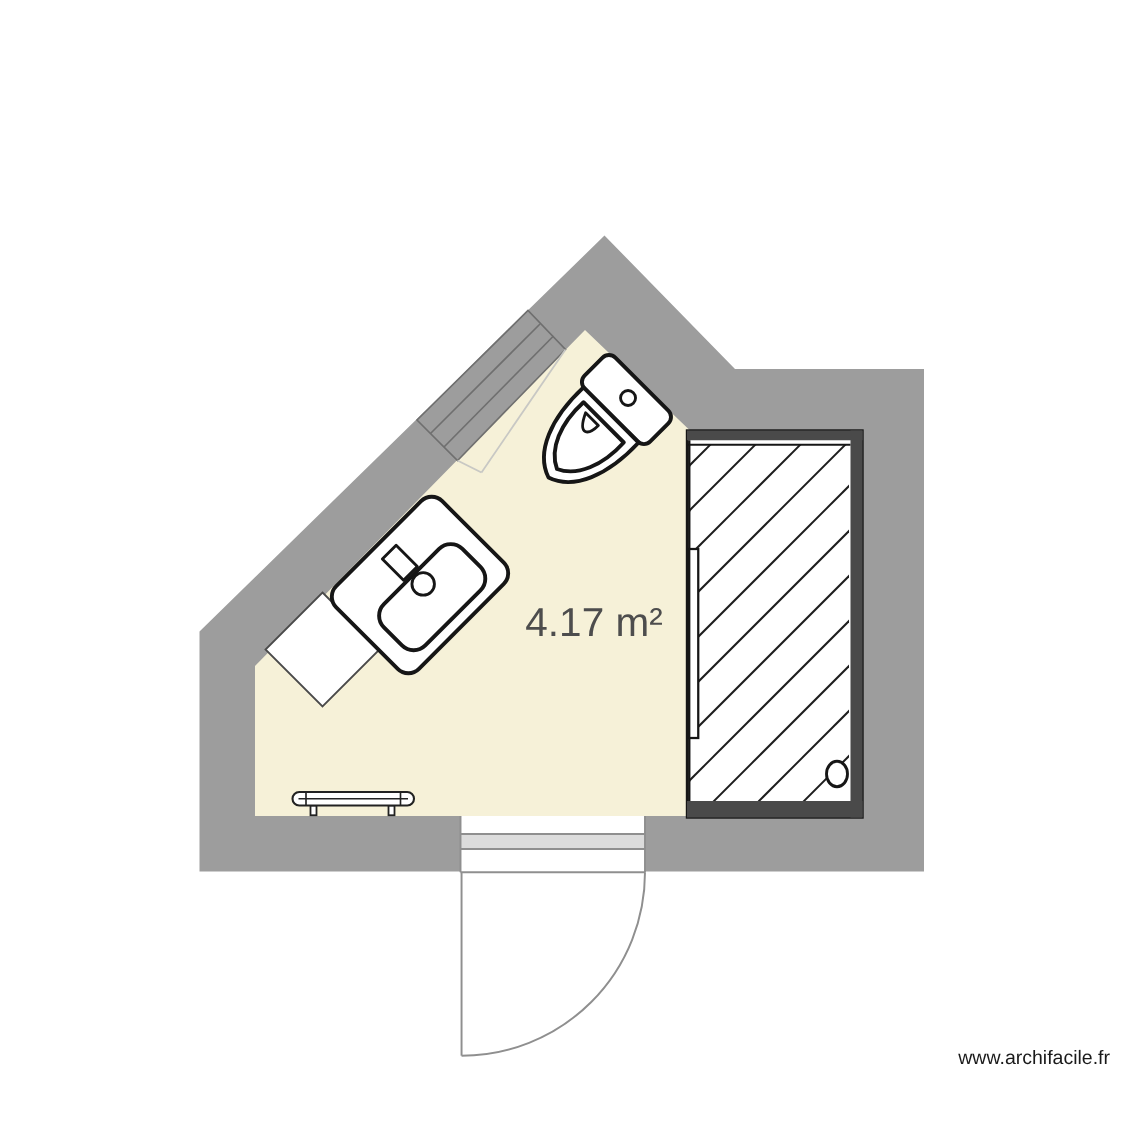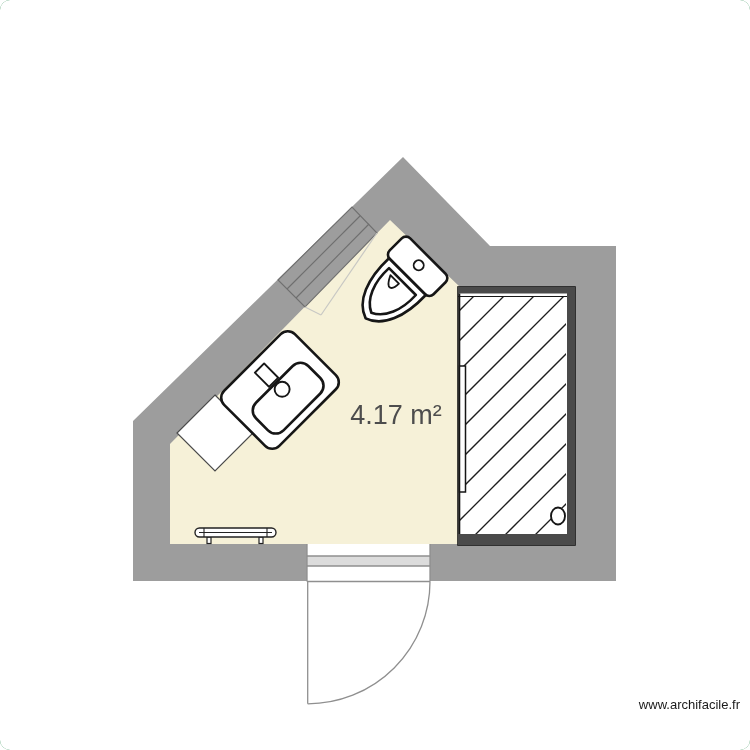--- a/index.html
+++ b/index.html
@@ -1,17 +1,17 @@
 <!DOCTYPE html>
 <html><head>
 <meta charset="utf-8">
 <style>
   html,body{margin:0;padding:0;background:#ffffff;}
   .stage{position:relative;width:750px;height:750px;background:#15803d;overflow:hidden;
-         font-family:"Liberation Sans", sans-serif;border-radius:10px;}
+         font-family:"Liberation Sans", sans-serif;}
   svg{display:block;}
   .fixture{fill:#ffffff;stroke:#161616;stroke-width:2.6;stroke-linejoin:round;}
   .fixture-thin{fill:#ffffff;stroke:#161616;stroke-width:1.9;stroke-linejoin:round;}
   .hatch{stroke:#1d1d1d;stroke-width:1.3;}
   .win-line{stroke:#6f6f6f;stroke-width:1.1;fill:none;}
   .door-line{stroke:#8f8f8f;stroke-width:1.3;fill:none;}
   .faint{stroke:#c8c8c4;stroke-width:1.2;fill:none;}
   .area-label{font-size:27px;}
   .watermark{font-size:13px;}
 </style>

